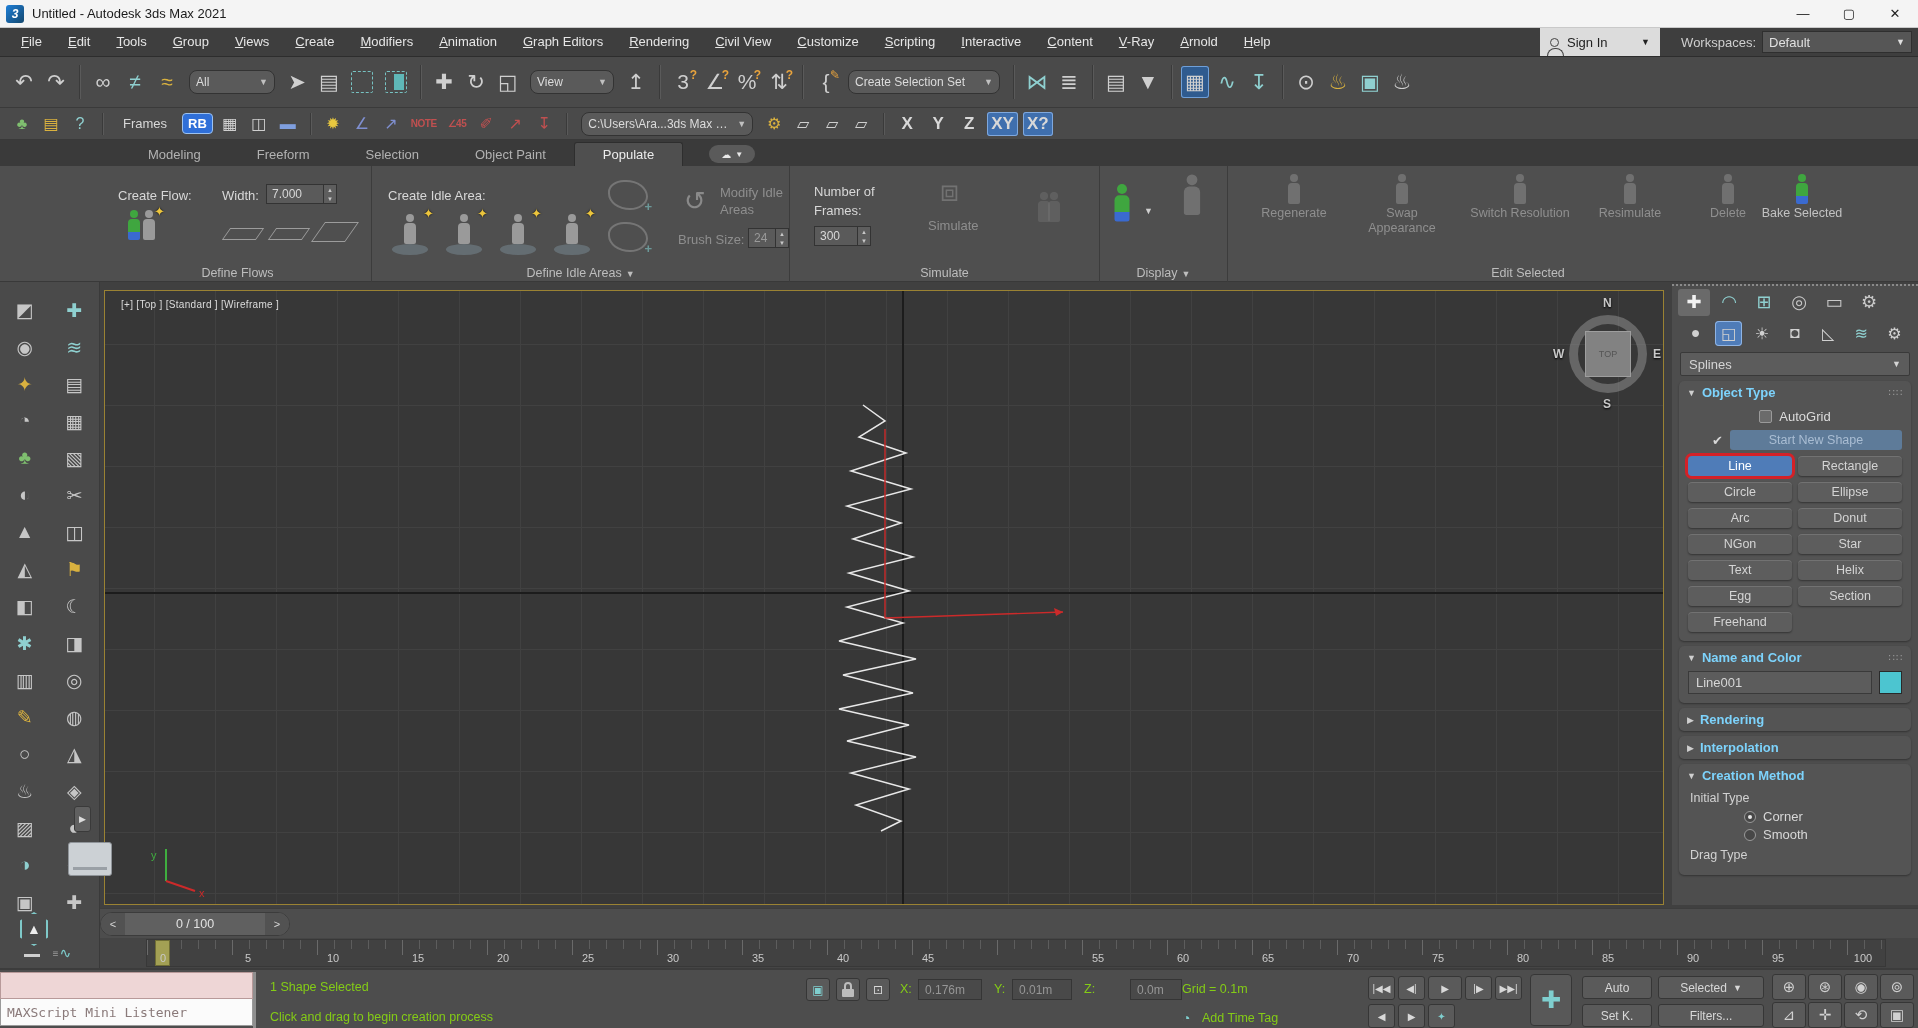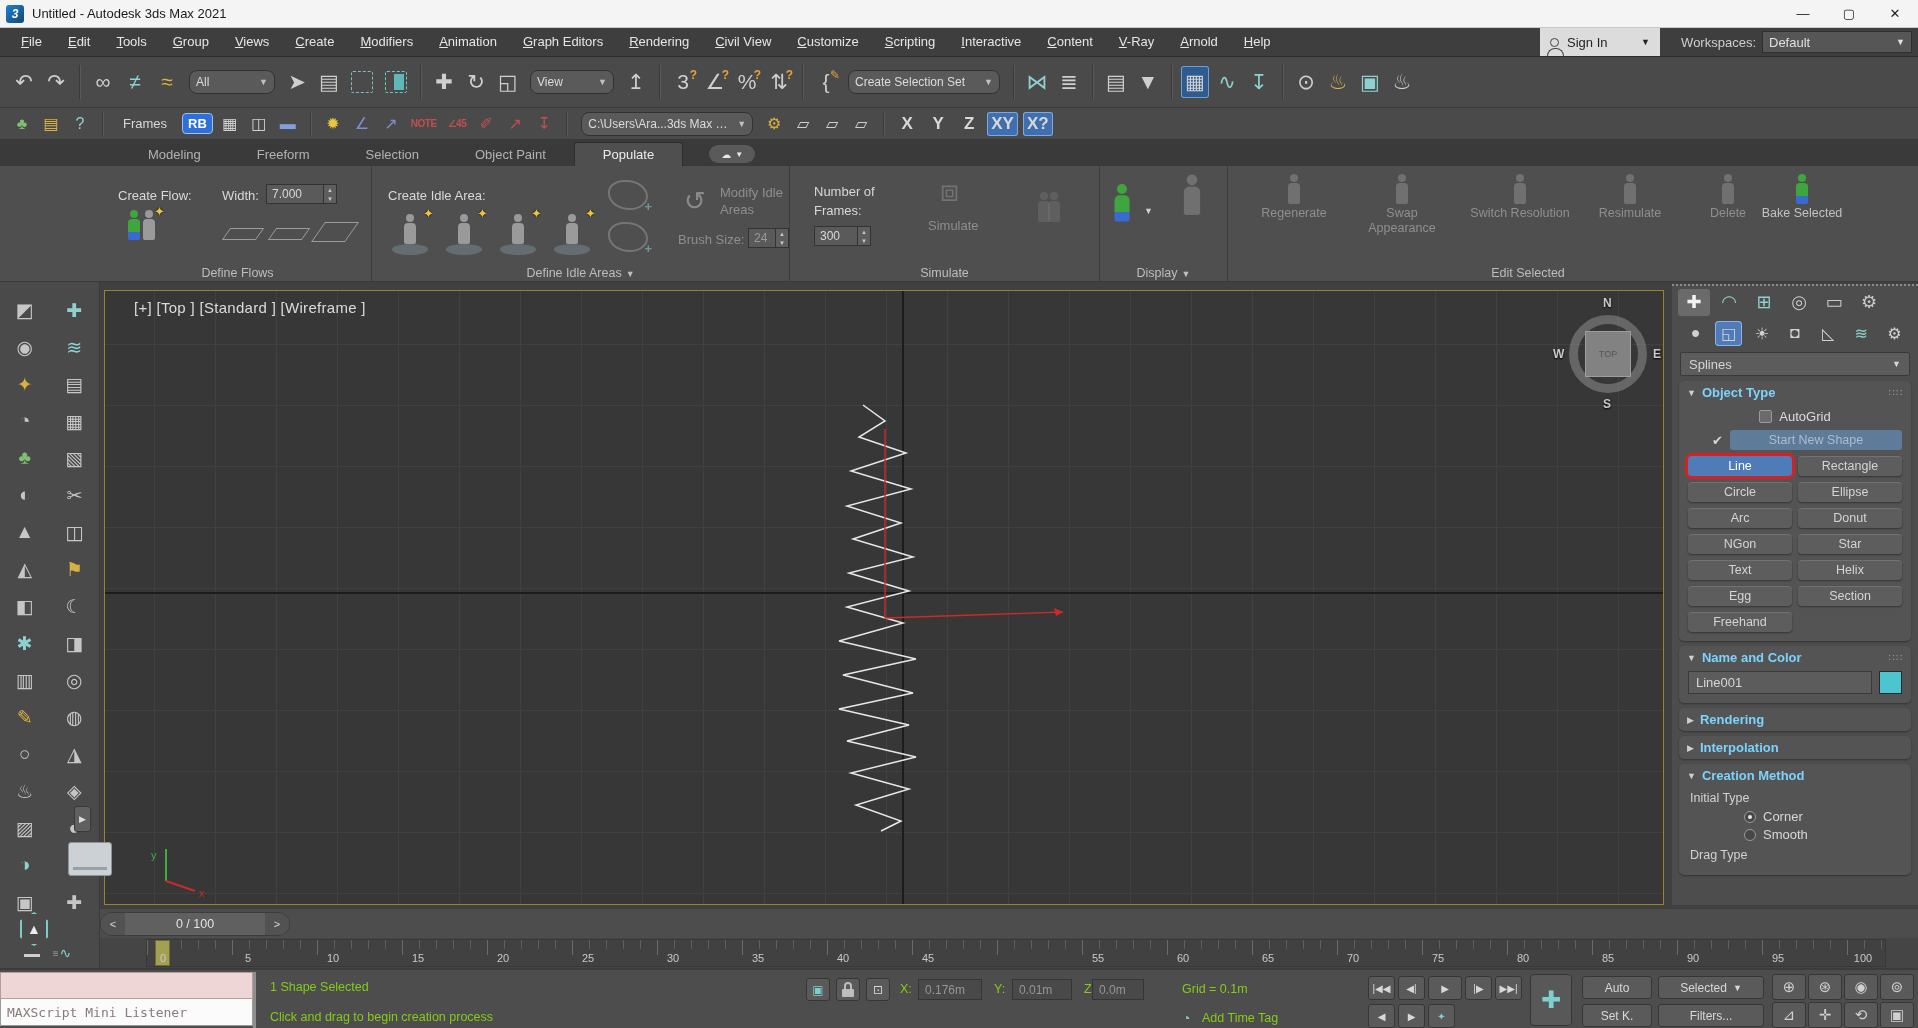--- a/index.html
+++ b/index.html
@@ -74,21 +74,21 @@
   .editbtn{position:absolute;top:8px;display:flex;flex-direction:column;align-items:center;cursor:pointer;color:#8f8f8f;font-size:12.5px;text-align:center;line-height:15px}
   .modicon{position:absolute;font-size:26px;color:#8a8a8a}
 
   
   .main{position:absolute;left:0;top:282px;width:1918px;height:686px;background:#404040}
   .sidebar{position:absolute;left:0;top:0;width:100px;height:686px;background:#4a4a4a;border-right:1px solid #3a3a3a;display:grid;grid-template-columns:1fr 1fr;align-content:start;justify-items:center;padding-top:14px;row-gap:9px}
   .sbi{width:34px;height:28px;display:flex;align-items:center;justify-content:center;font-size:19px;color:#c6c6c6;cursor:pointer}
   .viewport{position:absolute;left:104px;top:8px;width:1560px;height:615px;border:1px solid #9a8233;background-color:#373737;
     background-image:linear-gradient(#414141 1px,transparent 1px),linear-gradient(90deg,#414141 1px,transparent 1px);
     background-size:61px 61px;background-position:-12px -8px;cursor:crosshair}
-  .vplabel{position:absolute;left:29px;top:8px;color:#dcdcdc;font-size:15px;letter-spacing:.3px}
+  .vplabel{position:absolute;left:16px;top:8px;color:#dcdcdc;font-size:10px;letter-spacing:.3px}
   .vcube{position:absolute;left:1446px;top:6px;width:114px;height:114px}
   .vcring{position:absolute;left:18px;top:18px;width:78px;height:78px;border-radius:50%;border:9px solid rgba(150,150,150,.5);cursor:pointer}
   .vcsq{position:absolute;left:34px;top:34px;width:46px;height:46px;background:#828282;border:1px solid #9e9e9e;display:flex;align-items:center;justify-content:center;color:#555;font-size:9px;cursor:pointer}
   .vcl{position:absolute;color:#c9c9c9;font-size:12px;font-weight:bold;text-shadow:0 1px 2px #000}
   .expandbtn{position:absolute;left:74px;top:524px;width:17px;height:26px;background:#606060;border:1px solid #3a3a3a;border-radius:3px;color:#ddd;font-size:9px;display:flex;align-items:center;justify-content:center;cursor:pointer;z-index:5}
   .whitewidget{position:absolute;left:68px;top:560px;width:44px;height:34px;background:#ccd1d5;border:1px solid #8f9499;border-radius:3px;z-index:5;cursor:pointer}
   .whitewidget:after{content:"";position:absolute;left:4px;right:4px;bottom:5px;height:3px;background:#9aa0a6}
 
   
   .cpanel{position:absolute;left:1672px;top:2px;width:246px;height:621px;background:#4d4d4d;overflow:hidden;border-top:2px dotted #8a8a8a}
@@ -655,21 +655,21 @@
         <path d="M3 7 V4 a3 3 0 0 1 6 0 V7" stroke="#bdbdbd" fill="none" stroke-width="2"></path>
       </svg>
   </div>
   <div class="sbbtn" style="left:866px;top:8px;width:24px">⊡</div>
 
   <span class="sbtext" style="left:900px;top:12px">X:</span>
   <div class="coordbox" style="left:918px;top:9px;width:64px">0.176m</div>
   <span class="sbtext" style="left:994px;top:12px">Y:</span>
   <div class="coordbox" style="left:1012px;top:9px;width:60px">0.01m</div>
   <span class="sbtext" style="left:1084px;top:12px">Z:</span>
-  <div class="coordbox" style="left:1092px;top:9px;width:52px">0.0m</div>
+  <div class="coordbox" style="left:1130px;top:9px;width:52px">0.0m</div>
   <span class="sbtext" style="left:1182px;top:12px">Grid = 0.1m</span>
 
   <span class="sbtext" style="left:1182px;top:40px;color:#7fcfcf;font-size:14px">◔</span>
   <span class="sbtext" style="left:1202px;top:41px">Add Time Tag</span>
 
   <div class="playcluster" id="playcluster">
       <div class="pbbtn">|◀◀</div>
       <div class="pbbtn">◀|</div>
       <div class="pbbtn" style="min-width: 34px;">▶</div>
       <div class="pbbtn">|▶</div>

